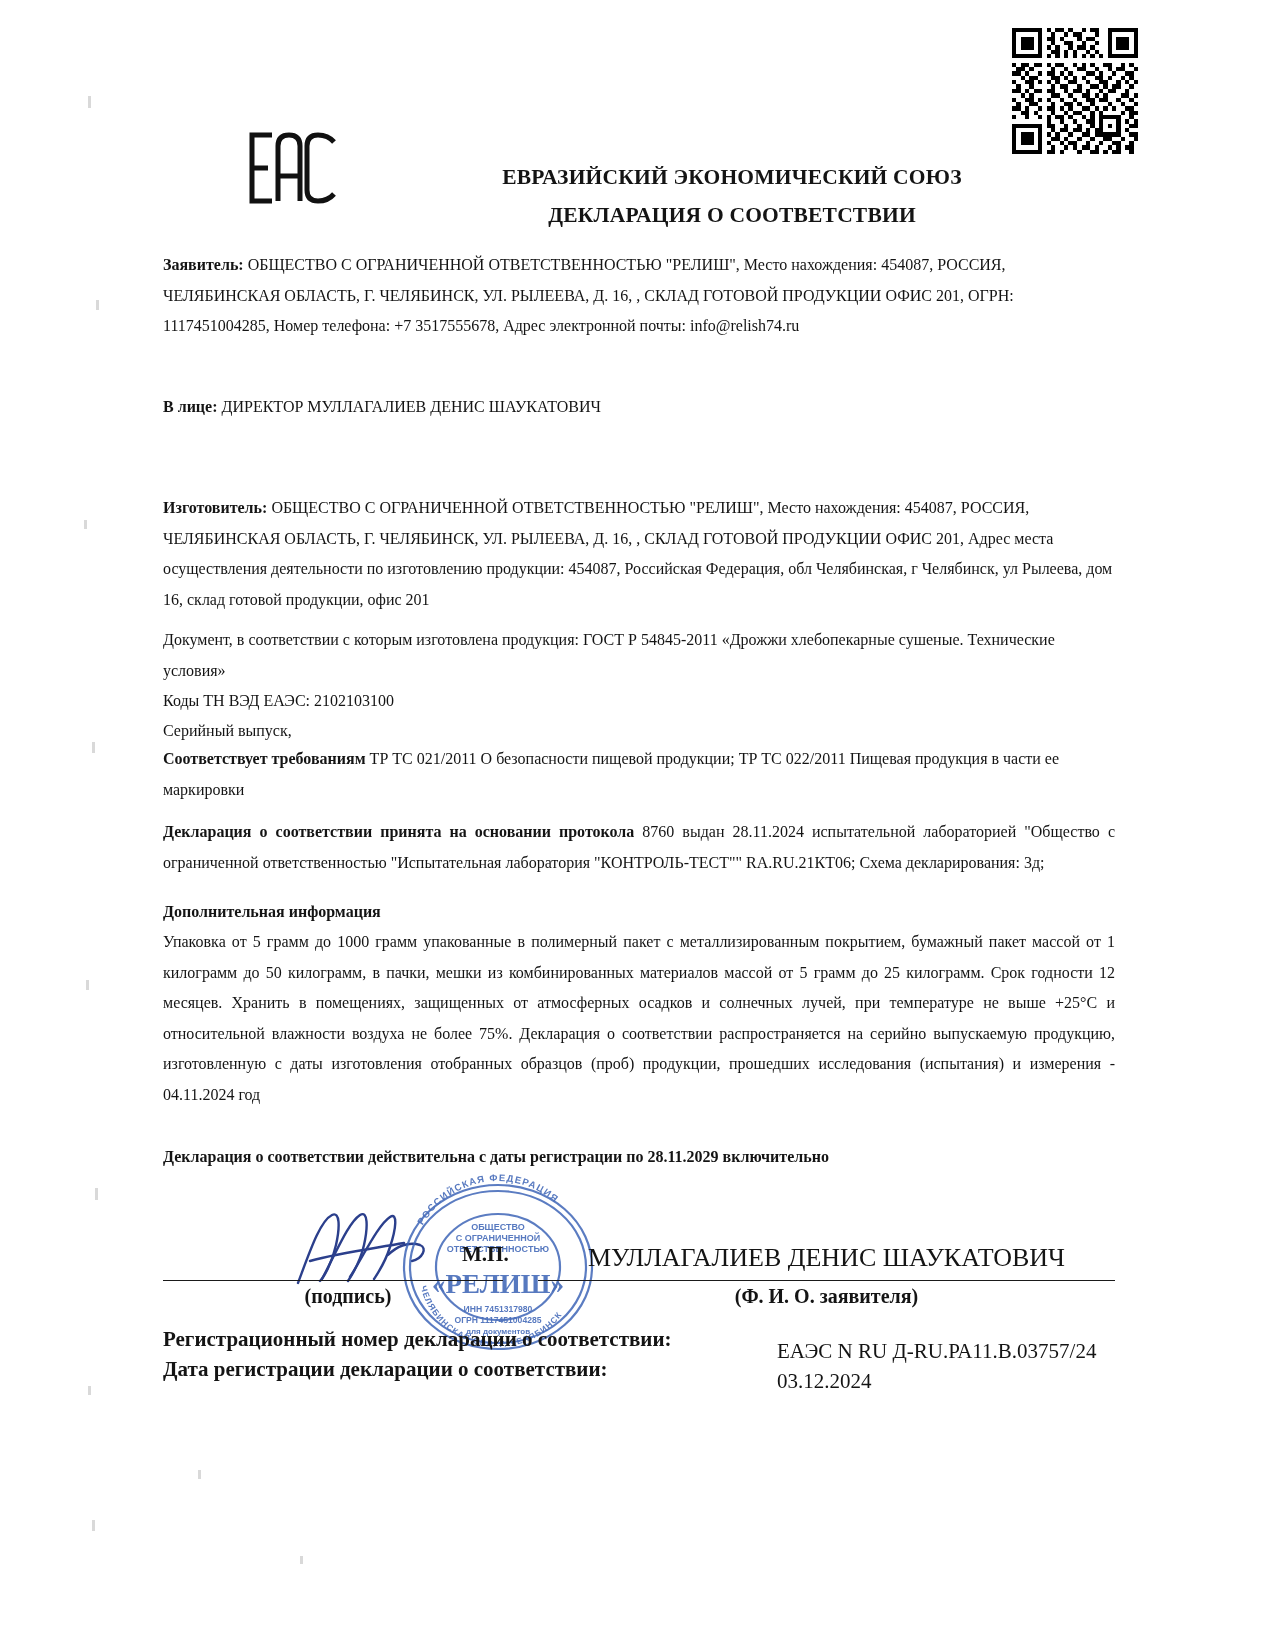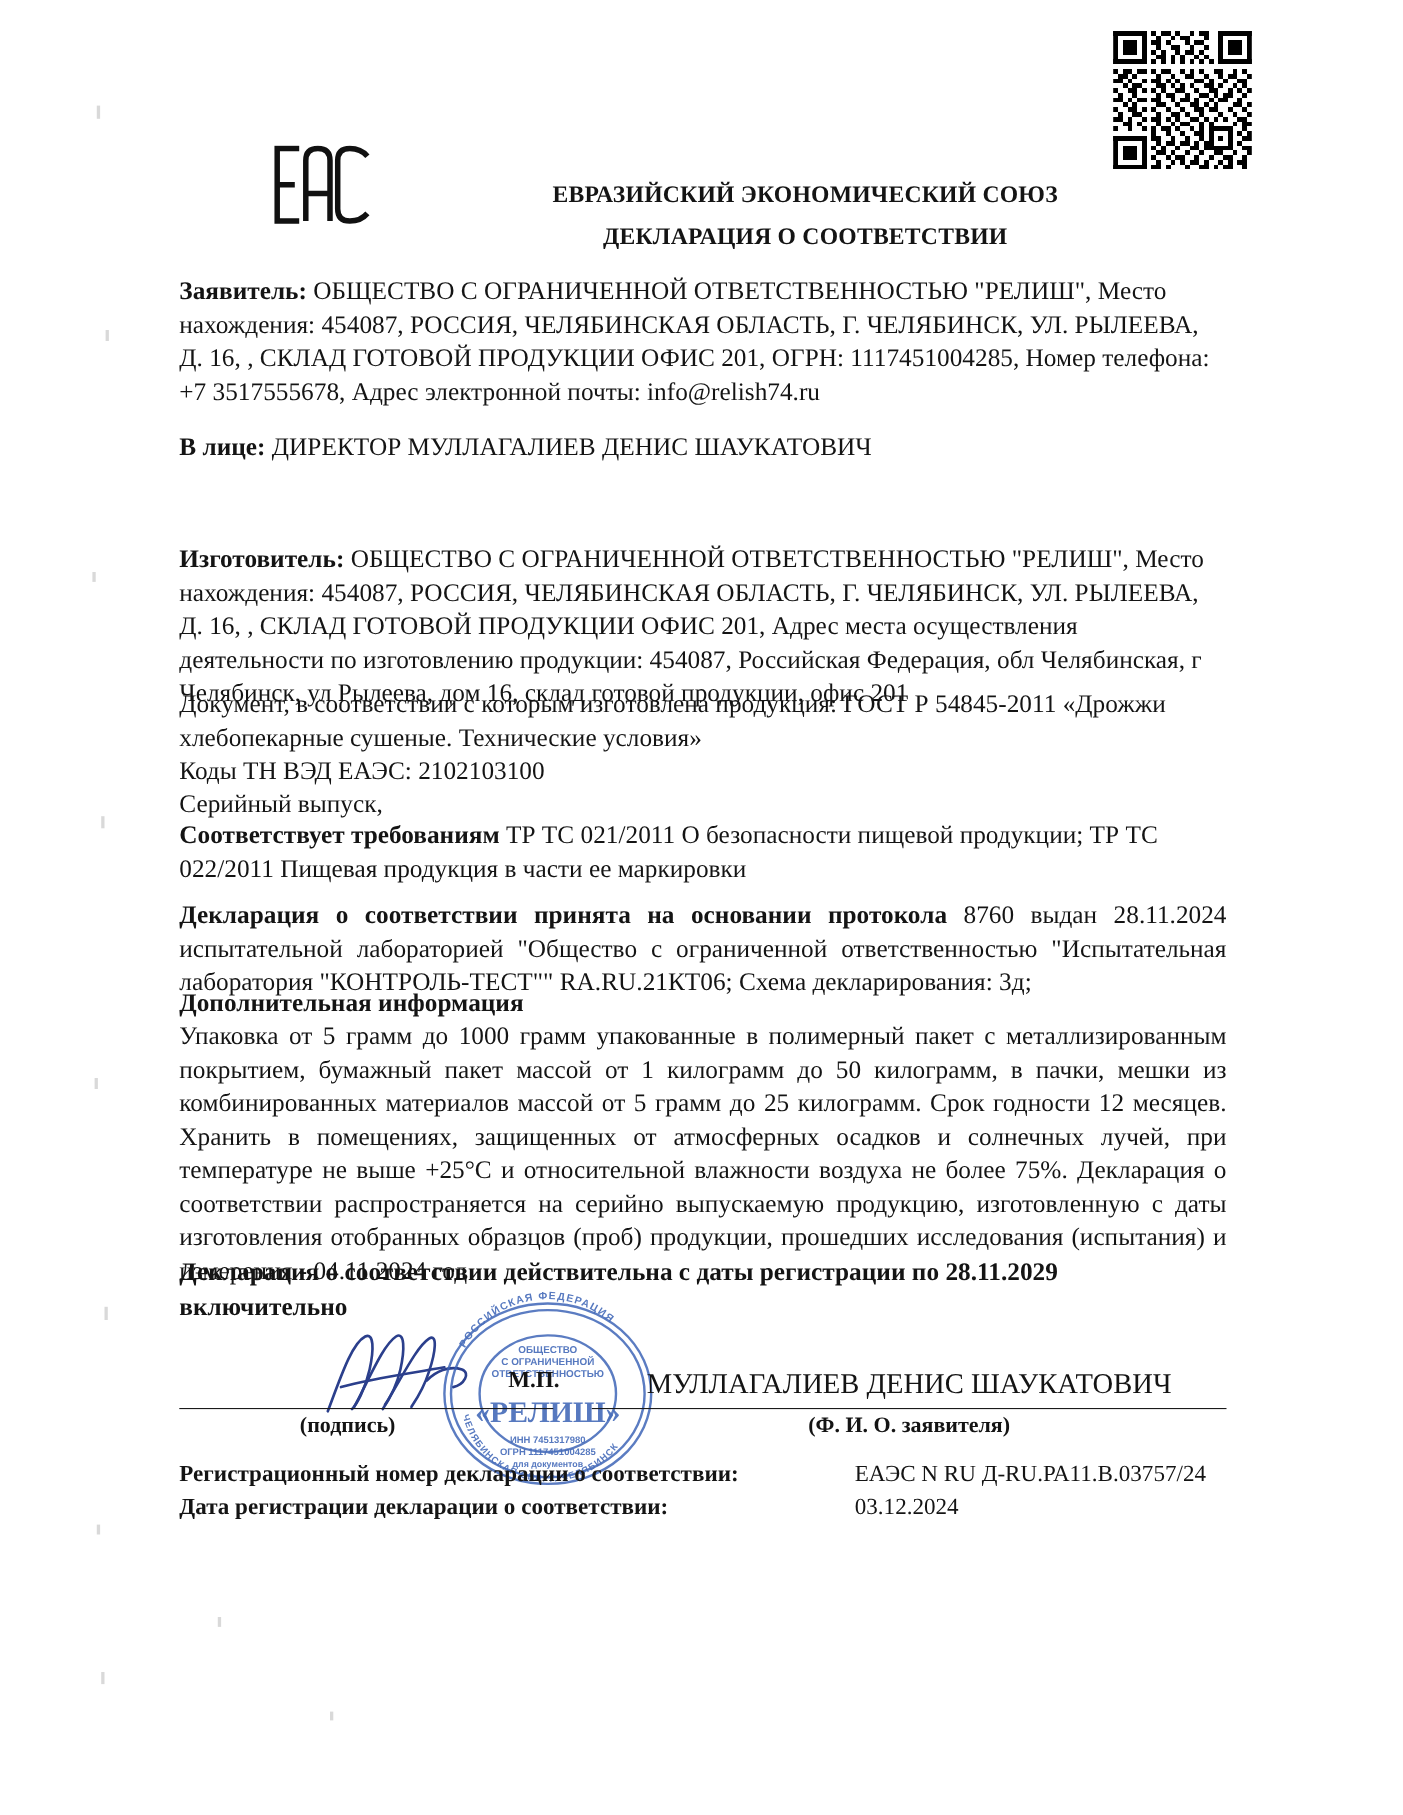--- a/index.html
+++ b/index.html
@@ -68,21 +68,21 @@
     font-size: 21.5px;
     font-weight: bold;
     letter-spacing: .2px;
   }
 
   
   .block {
     position: absolute;
     left: 163px;
     width: 952px;
-    font-size: 23px;
+    font-size: 16px;
     line-height: 30.5px;
     text-align: left;
   }
   .justify { text-align: justify; }
   .b { font-weight: bold; }
 
   .blk-applicant   { top: 250px; }
   .blk-person      { top: 392px; }
   .blk-declares    { top: 444px; }
   .blk-maker       { top: 493px; }
@@ -103,21 +103,21 @@
   }
   .sign-line-left  { left: 163px;  top: 1280px; width: 340px; }
   .sign-line-right { left: 538px;  top: 1280px; width: 577px; }
 
   .sign-caption {
     position: absolute;
     font-size: 20px;
     font-weight: bold;
     text-align: center;
   }
-  .cap-left  { left: 146px; top: 1285px; width: 340px; }
+  .cap-left  { left: 178px; top: 1285px; width: 340px; }
   .cap-right { left: 538px; top: 1285px; width: 577px; }
 
   .mp {
     position: absolute;
     left: 462px;
     top: 1242px;
     font-size: 21px;
     font-weight: bold;
   }
   .signer-name {
@@ -152,20 +152,21 @@
   .reg-label {
     position: absolute;
     left: 163px;
     font-size: 21px;
     font-weight: bold;
   }
   .reg-value {
     position: absolute;
     left: 777px;
     font-size: 21px;
+    margin-top: 12px;
   }
   .reg-row1-label { top: 1327px; }
   .reg-row1-value { top: 1327px; }
   .reg-row2-label { top: 1357px; }
   .reg-row2-value { top: 1357px; }
 </style>
 </head>
 <body>
 
 <div class="page">

